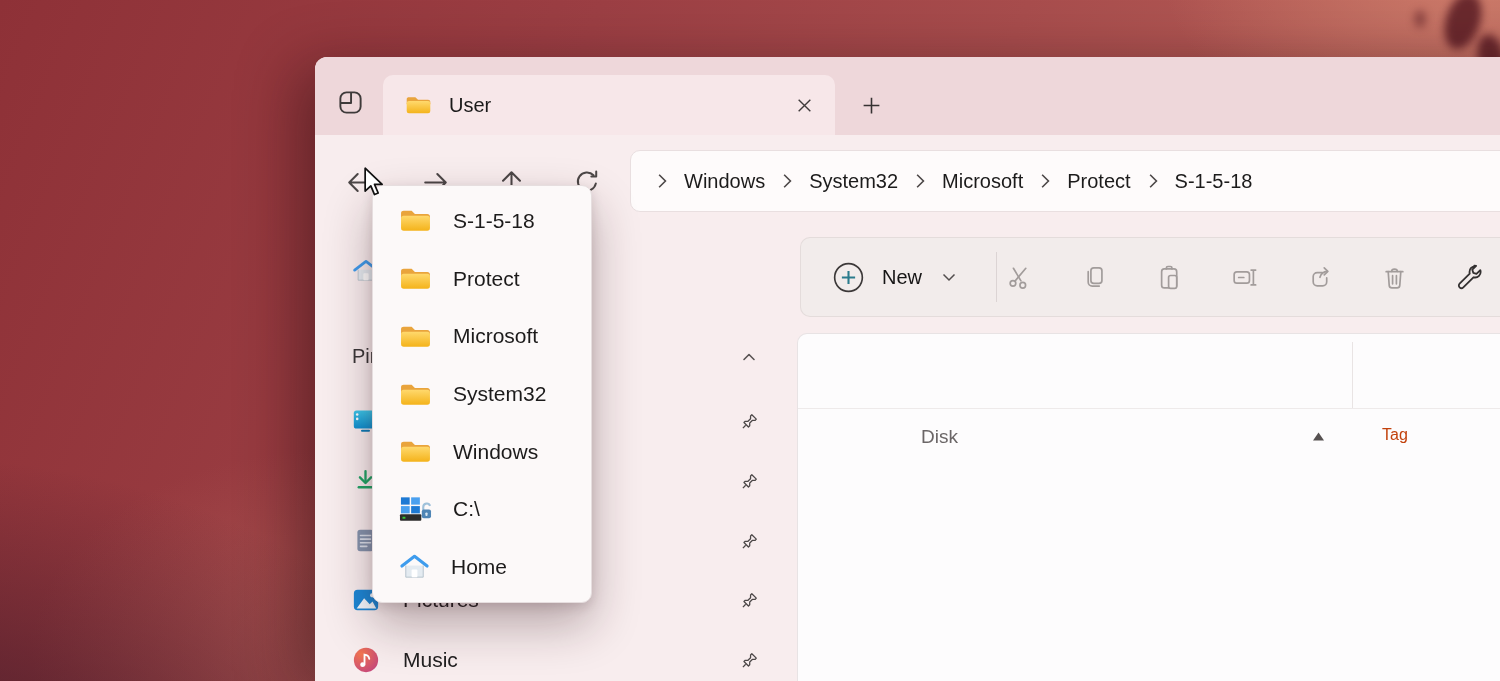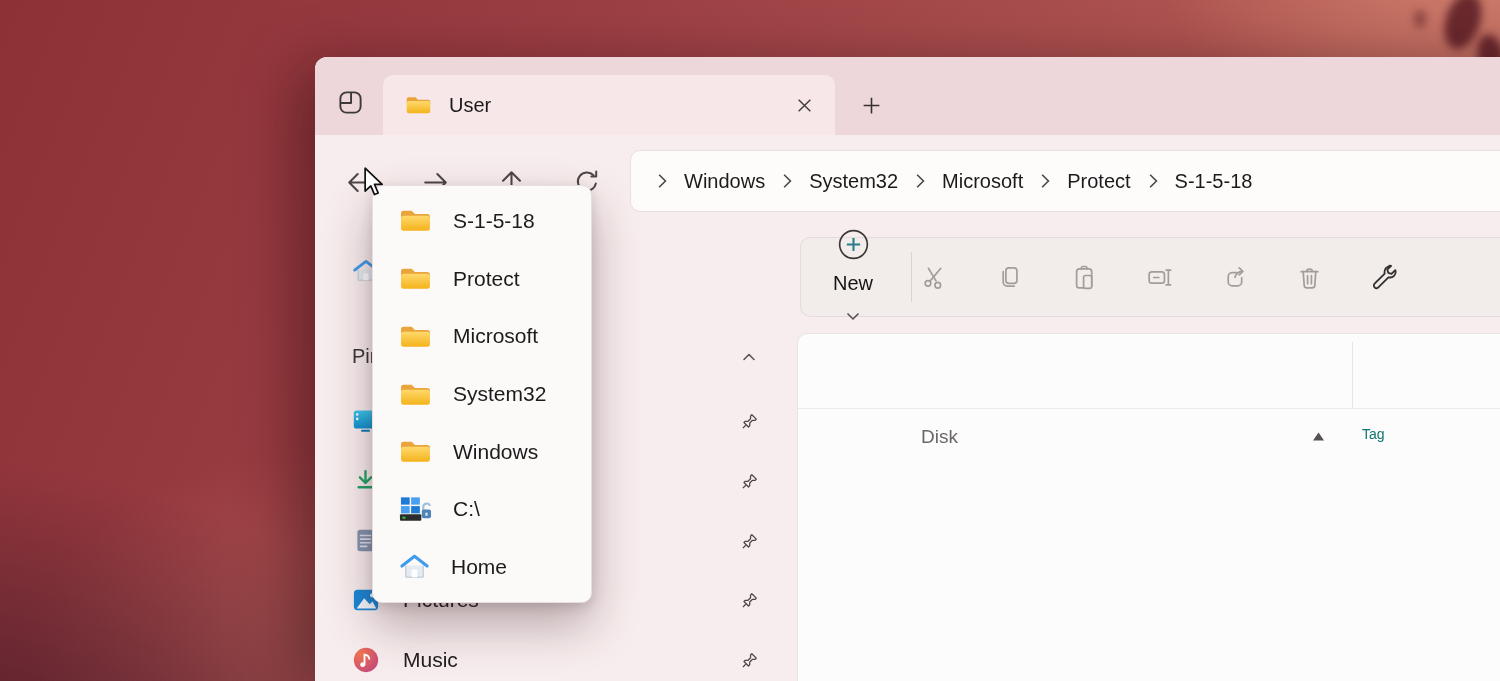--- a/index.html
+++ b/index.html
@@ -56,34 +56,34 @@
     display:flex; align-items:center; padding-left:20px; overflow:hidden;
   }
   .crumb { font-size:20px; padding:6px 11px; white-space:nowrap; border-radius:5px; }
   .crumb-sep { display:flex; padding:0 5px; }
 
   .toolbar {
     position:absolute; left:485px; top:180px; right:-12px; height:80px;
     background:#f2eceb; border:1px solid rgba(150,125,125,.14); border-radius:10px;
     display:flex; align-items:center; padding-left:32px;
   }
-  .new-btn { display:flex; align-items:center; gap:12px;flex-direction:column; }
+  .new-btn { display:flex; align-items:center; gap:18px; }
   .new-label { font-size:20px; color:#161515; }
   .tb-divider { width:1px; height:50px; background:#dcd4d4; margin-left:38px; }
   .tb-icons { display:flex; margin-left:0; }
   .tb-btn { width:44px; height:44px; margin-left:31px; display:flex; align-items:center; justify-content:center; border-radius:6px; }
   .tb-btn:first-child { margin-left:0; }
 
   .file-card {
     position:absolute; left:482px; top:276px; right:-12px; bottom:-12px;
     background:#fdfcfd; border:1px solid rgba(160,140,140,.22);
     border-top-left-radius:10px;
   }
   .col-name { position:absolute; left:123px; top:92px; font-size:19px; color:#6b6667; }
-  .col-tag  { position:absolute; left:564px; top:92px; font-size:14px; color:#0f766e; }
+  .col-tag  { position:absolute; left:584px; top:92px; font-size:16px; color:#c2410c; }
   .sort-tri { position:absolute; left:513px; top:96px; }
   .col-vdiv { position:absolute; left:554px; top:8px; width:1px; height:66px; background:#e9e4e4; }
   .col-hdiv { position:absolute; left:0; top:74px; right:0; height:1px; background:#eeeaea; }
 
   .side-row { position:absolute; display:flex; align-items:center; }
   .side-label { font-size:21px; color:#222021; }
   .pinned-label { font-size:20px; color:#383637; }
   .pin { position:absolute; left:426px; }
   .pin-desktop   { top:356px; }
   .pin-downloads { top:416px; }

